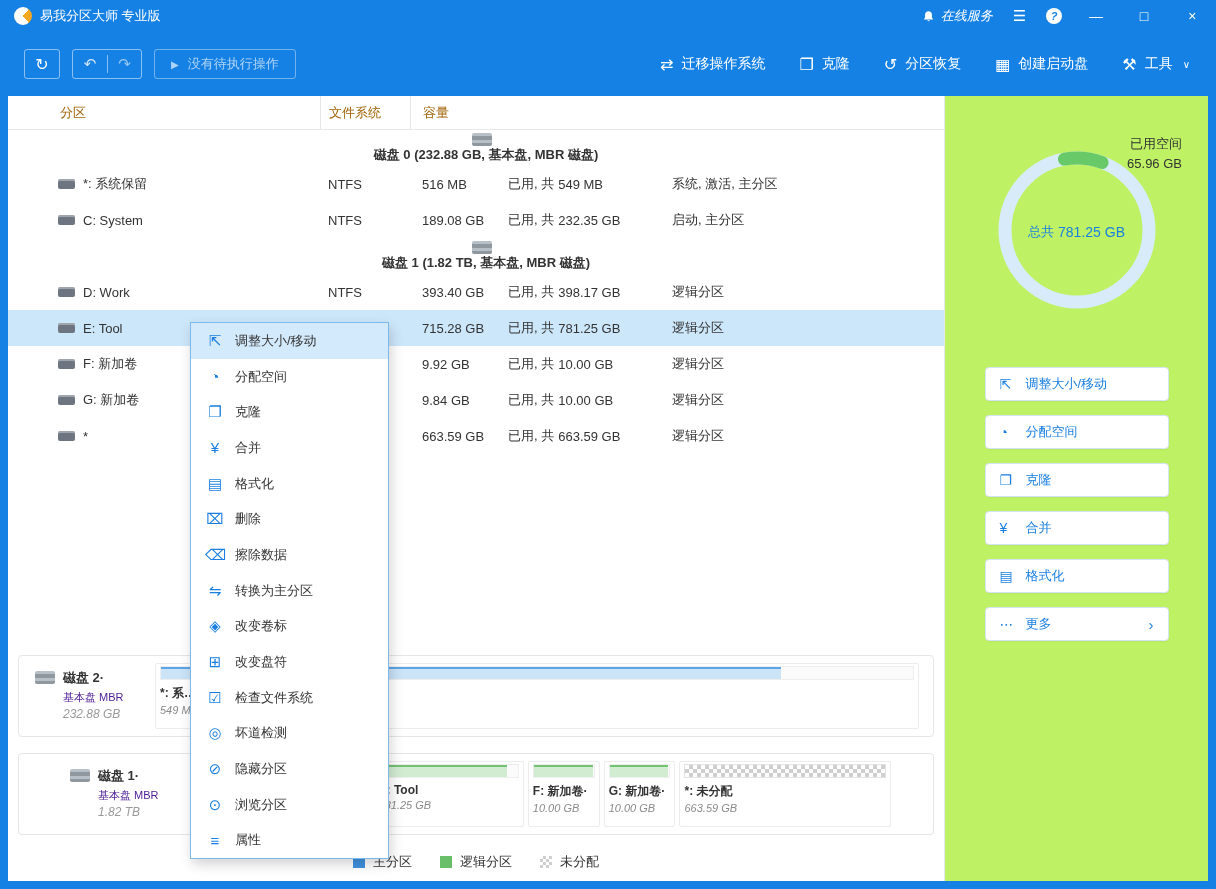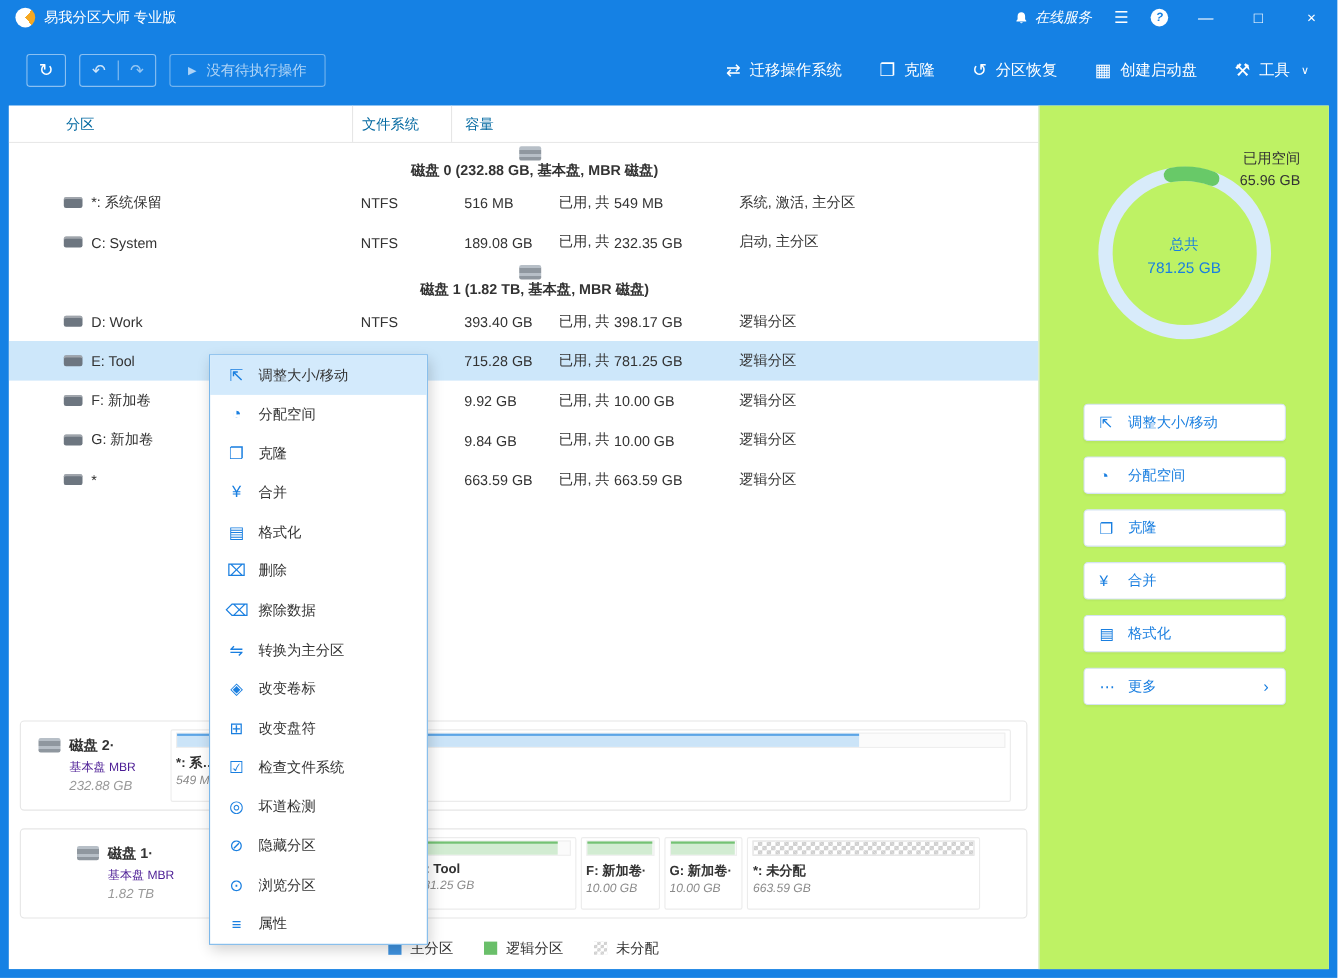--- a/index.html
+++ b/index.html
@@ -32,21 +32,21 @@
   .pending .play { font-size:10px; }
   .tool-right { margin-left:auto; display:flex; align-items:center; gap:34px; }
   .action { display:flex; align-items:center; gap:8px; font-size:14px; cursor:default; }
   .action .ic { font-size:16px; }
   .action .chev { font-size:10px; margin-left:2px; }
 
   
   .content { height:785px; margin:0 8px; background:#fff; display:flex; }
   .main { width:936px; position:relative; overflow:hidden; }
   .thead { height:34px; display:flex; align-items:center; border-bottom:1px solid #e8e8e8; background:#fff; }
-  .th { height:100%; display:flex; align-items:center; font-size:13px; color:#0369a1; }
+  .th { height:100%; display:flex; align-items:center; font-size:13px; color:#a16207; }
   .th + .th { border-left:1px solid #e6e6e6; }
   .c-name { width:312px; flex:none; padding-left:50px; display:flex; align-items:center; }
   .th.c-name { padding-left:52px; }
   .c-fs { width:90px; flex:none; padding-left:8px; }
   .c-cap { width:252px; flex:none; padding-left:12px; display:flex; align-items:center; }
   .c-type { flex:1; padding-left:10px; }
   .row { height:36px; display:flex; align-items:center; font-size:13px; }
   .row.sel { background:#cde7fa; }
   .row.disk { font-weight:bold; }
   .row.disk .c-disk { padding-left:20px; display:flex; align-items:center; width:100%;flex-direction:column; }
@@ -84,21 +84,21 @@
   .lg { display:flex; align-items:center; font-size:13px; color:#333; }
   .sw { width:12px; height:12px; margin-right:8px; }
   .sw.primary { background:#3f93e0; }
   .sw.logical { background:#6abf6a; }
   .sw.unalloc { width:12px; height:12px; background-size:6px 6px; background-position:0 0,3px 3px; }
 
   
   .sidebar { width:264px; background:#bef264; border-left:1px solid #e4e9ef; position:relative; }
   .used-info { position:absolute; top:38px; right:26px; text-align:right; font-size:13px; color:#333; line-height:1.5; }
   .donut-wrap { position:relative; width:164px; margin:52px auto 0; }
-  .donut-center { position:absolute; inset:0; display:flex; flex-direction:column; align-items:center; justify-content:center;
+  .donut-center { position:absolute; inset:0; display:flex; flex-direction:row; align-items:center; justify-content:center;
                   color:#1a7fe0; gap:4px; }
   .donut-center .tl { font-size:13px; }
   .donut-center .tv { font-size:14px; }
   .side-buttons { margin-top:52px; }
   .side-btn { display:flex; align-items:center; width:184px; height:34px; margin:0 auto 14px; padding:0 14px;
               background:#fff; border:1px solid #d5e3f3; border-radius:4px; font-size:13px; color:#1a7fe0;
               box-shadow:0 1px 2px rgba(0,0,0,.04); font-family:inherit; cursor:default; }
   .sb-ic { width:18px; font-size:14px; text-align:left; margin-right:8px; }
   .sb-chev { margin-left:auto; font-size:15px; }
 

